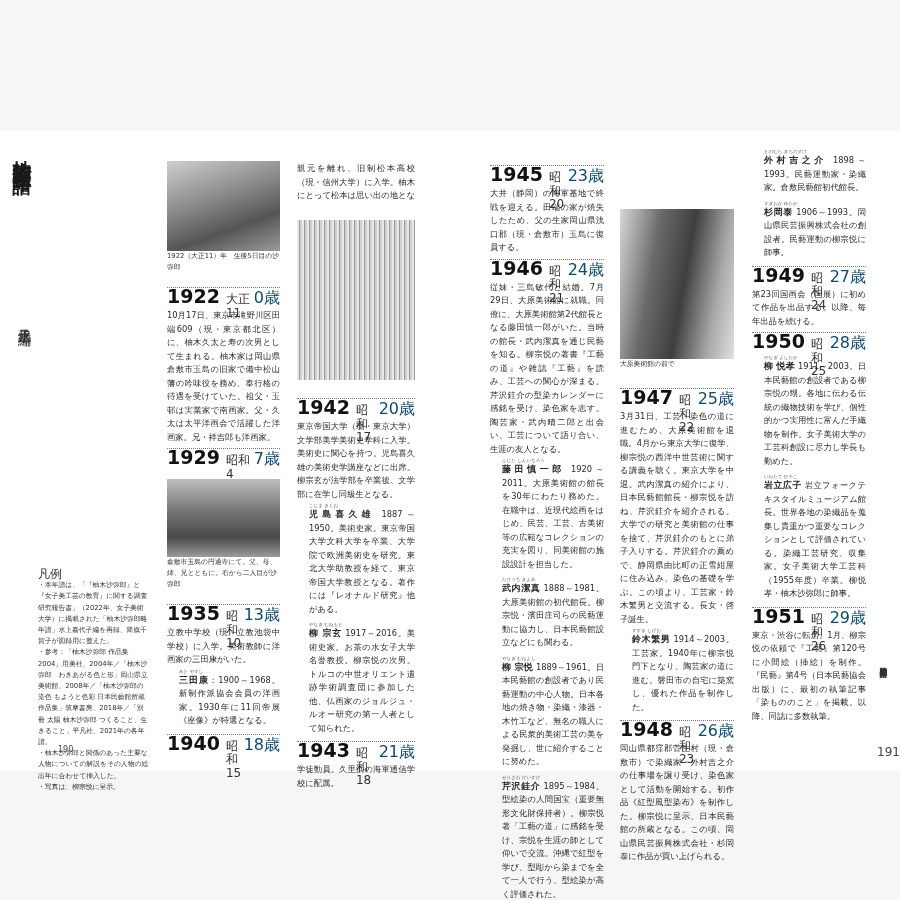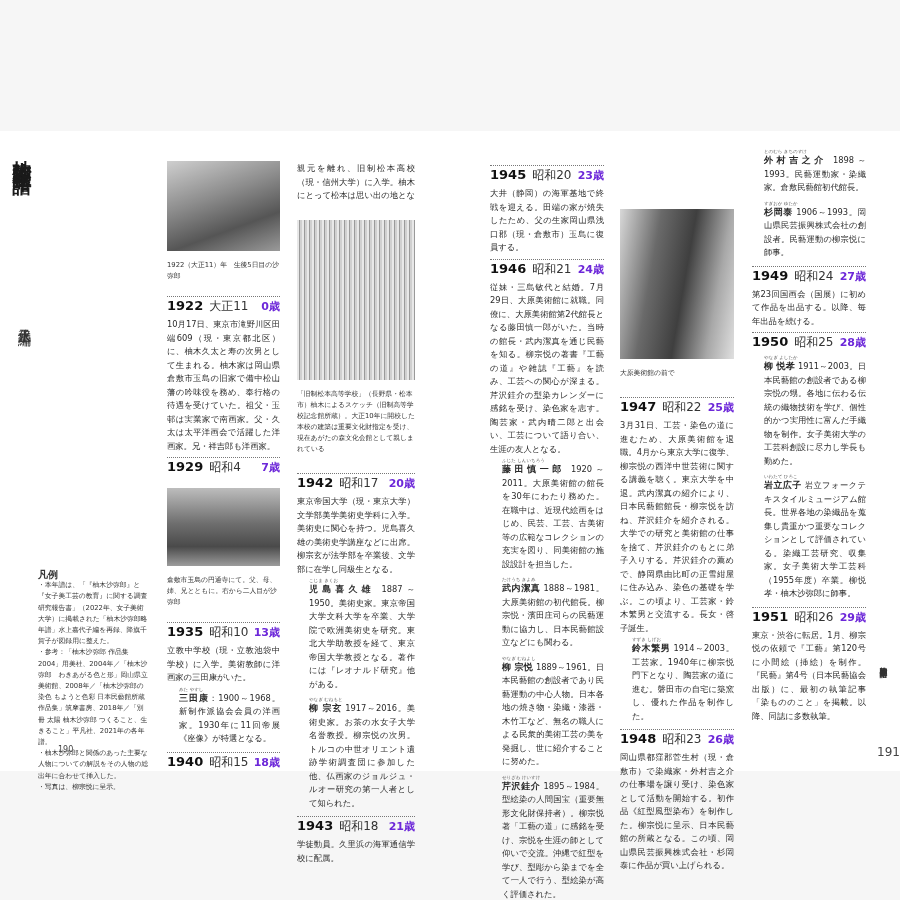--- a/index.html
+++ b/index.html
@@ -6,31 +6,31 @@
   body { width:900px; height:900px; background:#f6f6f6; position:relative; overflow:hidden;
          font-family:"DejaVu Sans", sans-serif; color:#222; }
   .page { position:absolute; left:0; top:131px; width:900px; height:640px; background:#fff; }
   .vtitle { position:absolute; left:12px; top:14px; writing-mode:vertical-rl; font-weight:bold;
             font-size:19px; letter-spacing:1px; line-height:22px; color:#1a1a1a; }
   .vtitle .gap { display:inline-block; height:8px; }
   .vsub { position:absolute; left:17px; top:188px; writing-mode:vertical-rl; font-size:13px; line-height:14px; color:#333; }
   .col { position:absolute; font-size:8.3px; line-height:13.5px; color:#2a2a2a; }
   .entry { border-top:1px dotted #777; padding-top:2px; margin-top:4px; }
   .ehead { display:flex; align-items:baseline; justify-content:space-between; height:18px; }
-  .ehead .yr { font-size:13px; font-weight:bold; color:#111; }
+  .ehead .yr { font-size:19px; font-weight:bold; color:#111; }
   .ehead .era { font-size:12px; margin-left:6px; color:#333; flex:1; }
-  .ehead .age { font-size:11px; font-weight:bold; color:#6d28d9; }
+  .ehead .age { font-size:16px; font-weight:normal; color:#0c4a6e; }
   .etext { text-align:justify; margin-top:1px; }
   .note { margin:2px 0 6px 12px; text-align:justify; }
   .note .nm { font-weight:bold; font-size:9px; }
   .note .ruby { display:block; font-size:4.5px; line-height:5px; color:#555; height:5px; }
   .photo { background:#8a8a8a; position:relative; overflow:hidden; }
-  .caption { font-size:6.8px; line-height:11px; color:#333; margin-top:9px; }
+  .caption { font-size:6.8px; line-height:11px; color:#333; margin-top:0; }
   .legend { position:absolute; left:38px; top:438px; width:112px; font-size:6.8px; line-height:11.2px; color:#333; }
-  .legend .lh { font-weight:bold; font-size:10px; }
+  .legend .lh { font-weight:normal; font-size:12px; }
   .pnum-l { position:absolute; left:12px; top:614px; font-size:8px; color:#444;margin-left:46px; }
   .pnum-r { position:absolute; left:877px; top:614px; font-size:12px; color:#444; }
   .vrun { position:absolute; left:878px; top:530px; writing-mode:vertical-rl; font-size:7.5px; font-weight:bold; color:#333; }
 </style>
 </head>
 <body>
 
 <div class="page">
 
   <div class="vtitle">
@@ -85,21 +85,20 @@
           <span class="era">昭和15</span>
           <span class="age">18歳</span>
         </div>
     </div>
   </div>
 
   <div class="col" style="left:297px; top:30px; width:118px;">
     <div class="etext" style="height:40px; overflow:hidden;">親元を離れ、旧制松本高校（現・信州大学）に入学。柚木にとって松本は思い出の地となり、後に松本ゆかりの作品制作やさまざまな仕事を手がけることになる。</div>
     <div style="height:18px"></div>
     <div class="photo" style="height:160px; background:repeating-linear-gradient(90deg,#e8e8e8 0 2px,#9a9a9a 2px 3px,#d0d0d0 3px 5px);"></div>
-    <div class="caption">「旧制松本高等学校」（長野県・松本市）柚木によるスケッチ（旧制高等学校記念館所蔵）。大正10年に開校した本校の建築は重要文化財指定を受け、現在あがたの森文化会館として親しまれている</div>
     <div style="height:14px"></div>
     <div class="entry">
       <div class="ehead">
           <span class="yr">1942</span>
           <span class="era">昭和17</span>
           <span class="age">20歳</span>
         </div>
       <div class="etext">東京帝国大学（現・東京大学）文学部美学美術史学科に入学。美術史に関心を持つ。児島喜久雄の美術史学講座などに出席。柳宗玄が法学部を卒業後、文学部に在学し同級生となる。</div>
       <div class="note"><span class="ruby">こじま きくお</span><span class="nm">児島喜久雄</span><span> 1887～1950。美術史家。東京帝国大学文科大学を卒業、大学院で欧洲美術史を研究。東北大学助教授を経て、東京帝国大学教授となる。著作には『レオナルド研究』他がある。</span></div>
       <div class="note"><span class="ruby">やなぎ むねもと</span><span class="nm">柳 宗玄</span><span> 1917～2016。美術史家。お茶の水女子大学名誉教授。柳宗悦の次男。トルコの中世オリエント遺跡学術調査団に参加した他、仏画家のジョルジュ・ルオー研究の第一人者として知られた。</span></div>

